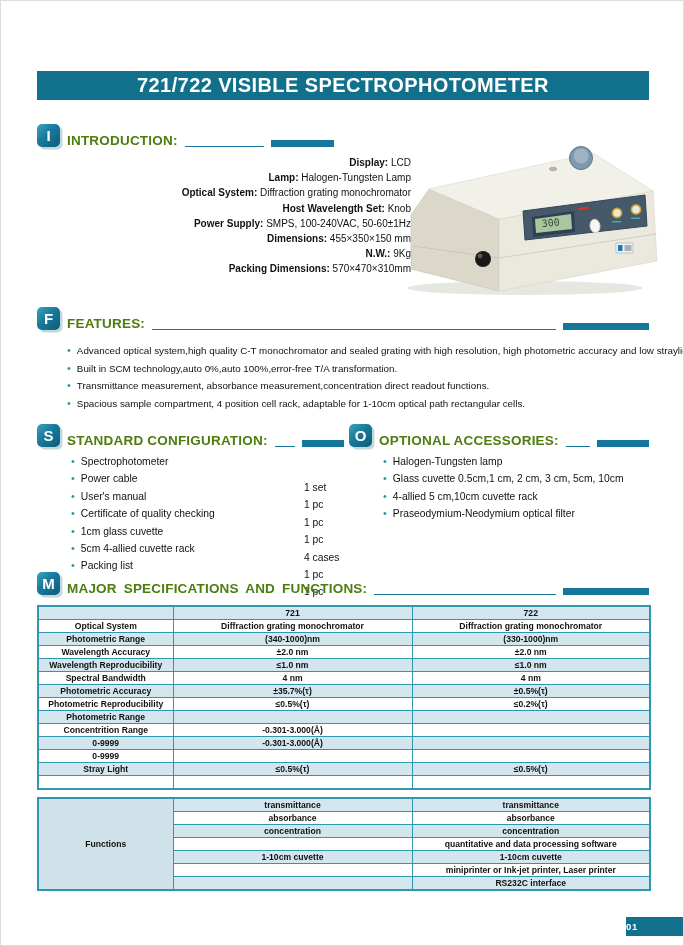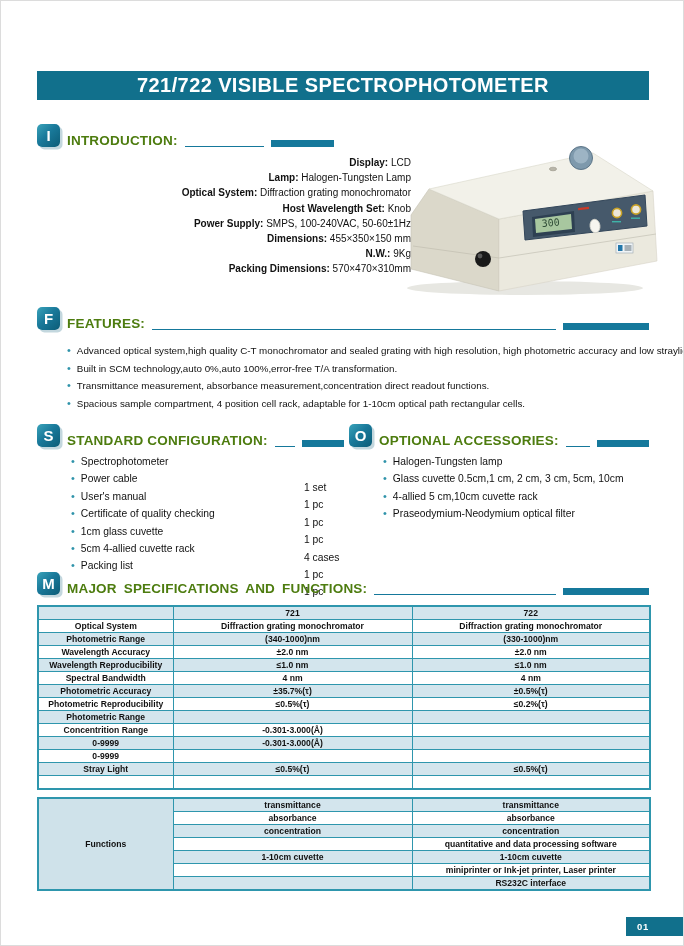--- a/index.html
+++ b/index.html
@@ -60,21 +60,21 @@
     overflow:hidden;white-space:nowrap;
   }
   .spec-table tr:nth-child(odd){background:#d3e5ed;}
   .spec-table .fn-label{background:#cfe2ea;}
   
   .device{position:absolute;left:394px;top:136px;width:270px;height:162px;}
   
   .page-num{
     position:absolute;right:0;top:916px;width:57px;height:19px;background:#11708c;
     color:#fff;font-weight:bold;font-size:9.5px;display:flex;align-items:center;
-    padding-left:11px;box-sizing:border-box;letter-spacing:.6px;
+    box-sizing:border-box;letter-spacing:.6px;
   }
 </style>
 </head>
 <body>
 
 <div class="page">
 
   <div class="title-bar">
     <span>721/722 VISIBLE SPECTROPHOTOMETER</span>
   </div>

